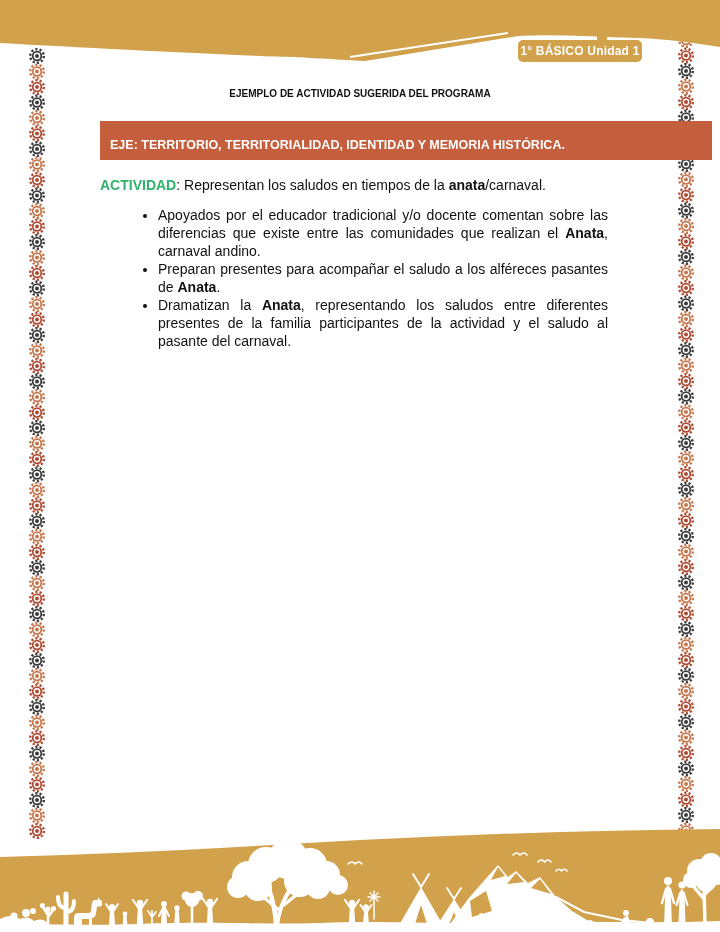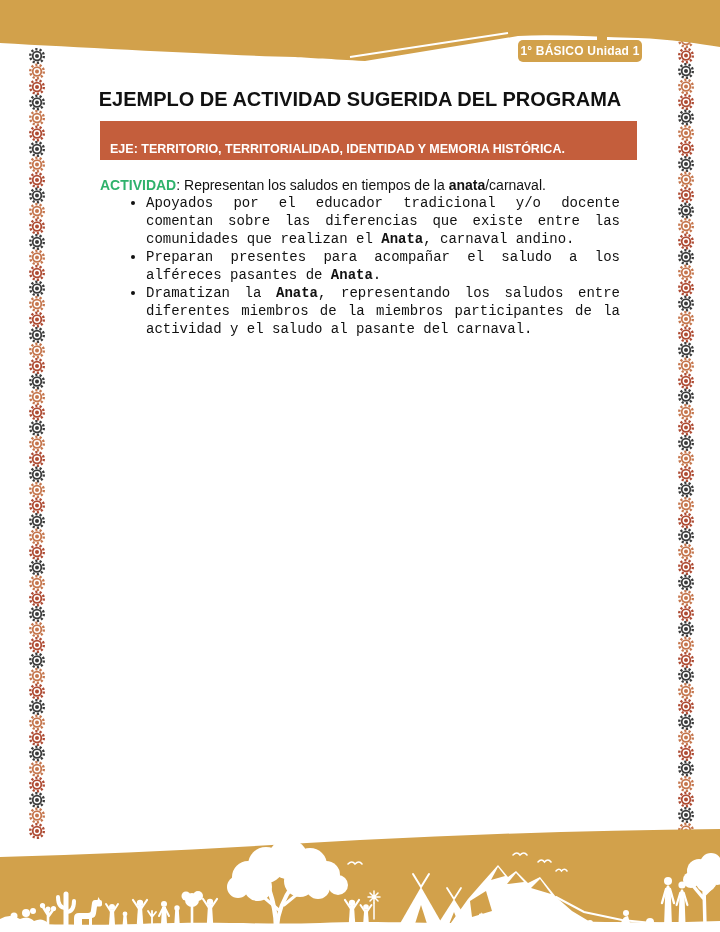--- a/index.html
+++ b/index.html
@@ -23,36 +23,36 @@
     position:absolute;left:518px;top:40px;width:124px;height:22px;
     background:var(--mustard);border-radius:5px;
     display:flex;align-items:center;justify-content:center;
     color:#fff;font-size:12px;font-weight:bold;letter-spacing:.2px;
   }
   .badge-tab{position:absolute;left:597px;top:32px;width:10px;height:11px;background:var(--mustard);}
 
   
   .doc-title{
     position:absolute;top:88px;left:0;width:720px;margin:0;
-    text-align:center;font-size:20px;font-weight:bold;color:#111;
+    text-align:center;font-size:10px;font-weight:bold;color:#111;
   }
   .eje-banner{
-    position:absolute;top:121px;left:100px;width:537px;height:39px;
+    position:absolute;top:121px;left:100px;width:612px;height:39px;
     background:var(--terracotta);color:#fff;
-    display:flex;align-items:flex-end;box-sizing:border-box;padding:12px 10px 4px 10px;
+    display:flex;align-items:center;box-sizing:border-box;padding:12px 10px 4px 10px;
     font-size:12.5px;font-weight:bold;
   }
   .activity-block{
     position:absolute;top:176px;left:100px;width:520px;
     font-size:14px;line-height:18px;color:#111;
   }
   .activity-block p{margin:0;}
   .act-label{color:var(--green);font-weight:bold;}
   .activity-block b{font-weight:bold;}
-  ul.examples{margin:0;padding:0 0 0 46px;font-family:Liberation Mono, monospace;}
+  ul.examples{margin:12px;padding:0 0 0 46px;}
   ul.examples li{text-align:justify;margin:0;padding:0;}
 
   .fill-mustard{fill:var(--mustard);}
   .fill-white{fill:#ffffff;}
   .stroke-white{stroke:#ffffff;fill:none;stroke-linecap:round;}
 </style>
 </head>
 <body>
 
 <div class="page">
@@ -691,21 +691,21 @@
     <span>EJE: TERRITORIO, TERRITORIALIDAD, IDENTIDAD Y MEMORIA HISTÓRICA.</span>
   </div>
 
   <div class="activity-block">
     <p>
       <span class="act-label">ACTIVIDAD</span><span>:</span><span> Representan los saludos en tiempos de la </span><b>anata</b><span>/carnaval.</span>
     </p>
     <ul class="examples">
       <li><span>Apoyados por el educador tradicional y/o docente comentan sobre las diferencias que existe entre las comunidades que realizan el </span><b>Anata</b><span>, carnaval andino.</span></li>
       <li><span>Preparan presentes para acompañar el saludo a los alféreces pasantes de </span><b>Anata</b><span>.</span></li>
-      <li><span>Dramatizan la </span><b>Anata</b><span>, representando los saludos entre diferentes miembros de la miembros participantes de la actividad y el saludo al pasante del carnaval.</span></li>
+      <li><span>Dramatizan la </span><b>Anata</b><span>, representando los saludos entre diferentes presentes de la familia participantes de la actividad y el saludo al pasante del carnaval.</span></li>
     </ul>
   </div>
 
   <svg class="layer" style="top:827px" width="720" height="105" viewBox="0 0 720 105">
 
     <path class="fill-mustard" d="M0,105 L0,30 C120,27 240,20 360,13 C480,7 600,3 720,2 L720,105 Z"></path>
 
     <g>
       <path class="fill-white" d="M0,100 L0,92 Q10,86 20,92 Q28,88 34,94 Q42,90 48,96 L48,100 Z"></path>
       <circle class="fill-white" cx="26" cy="86" r="4"></circle>

